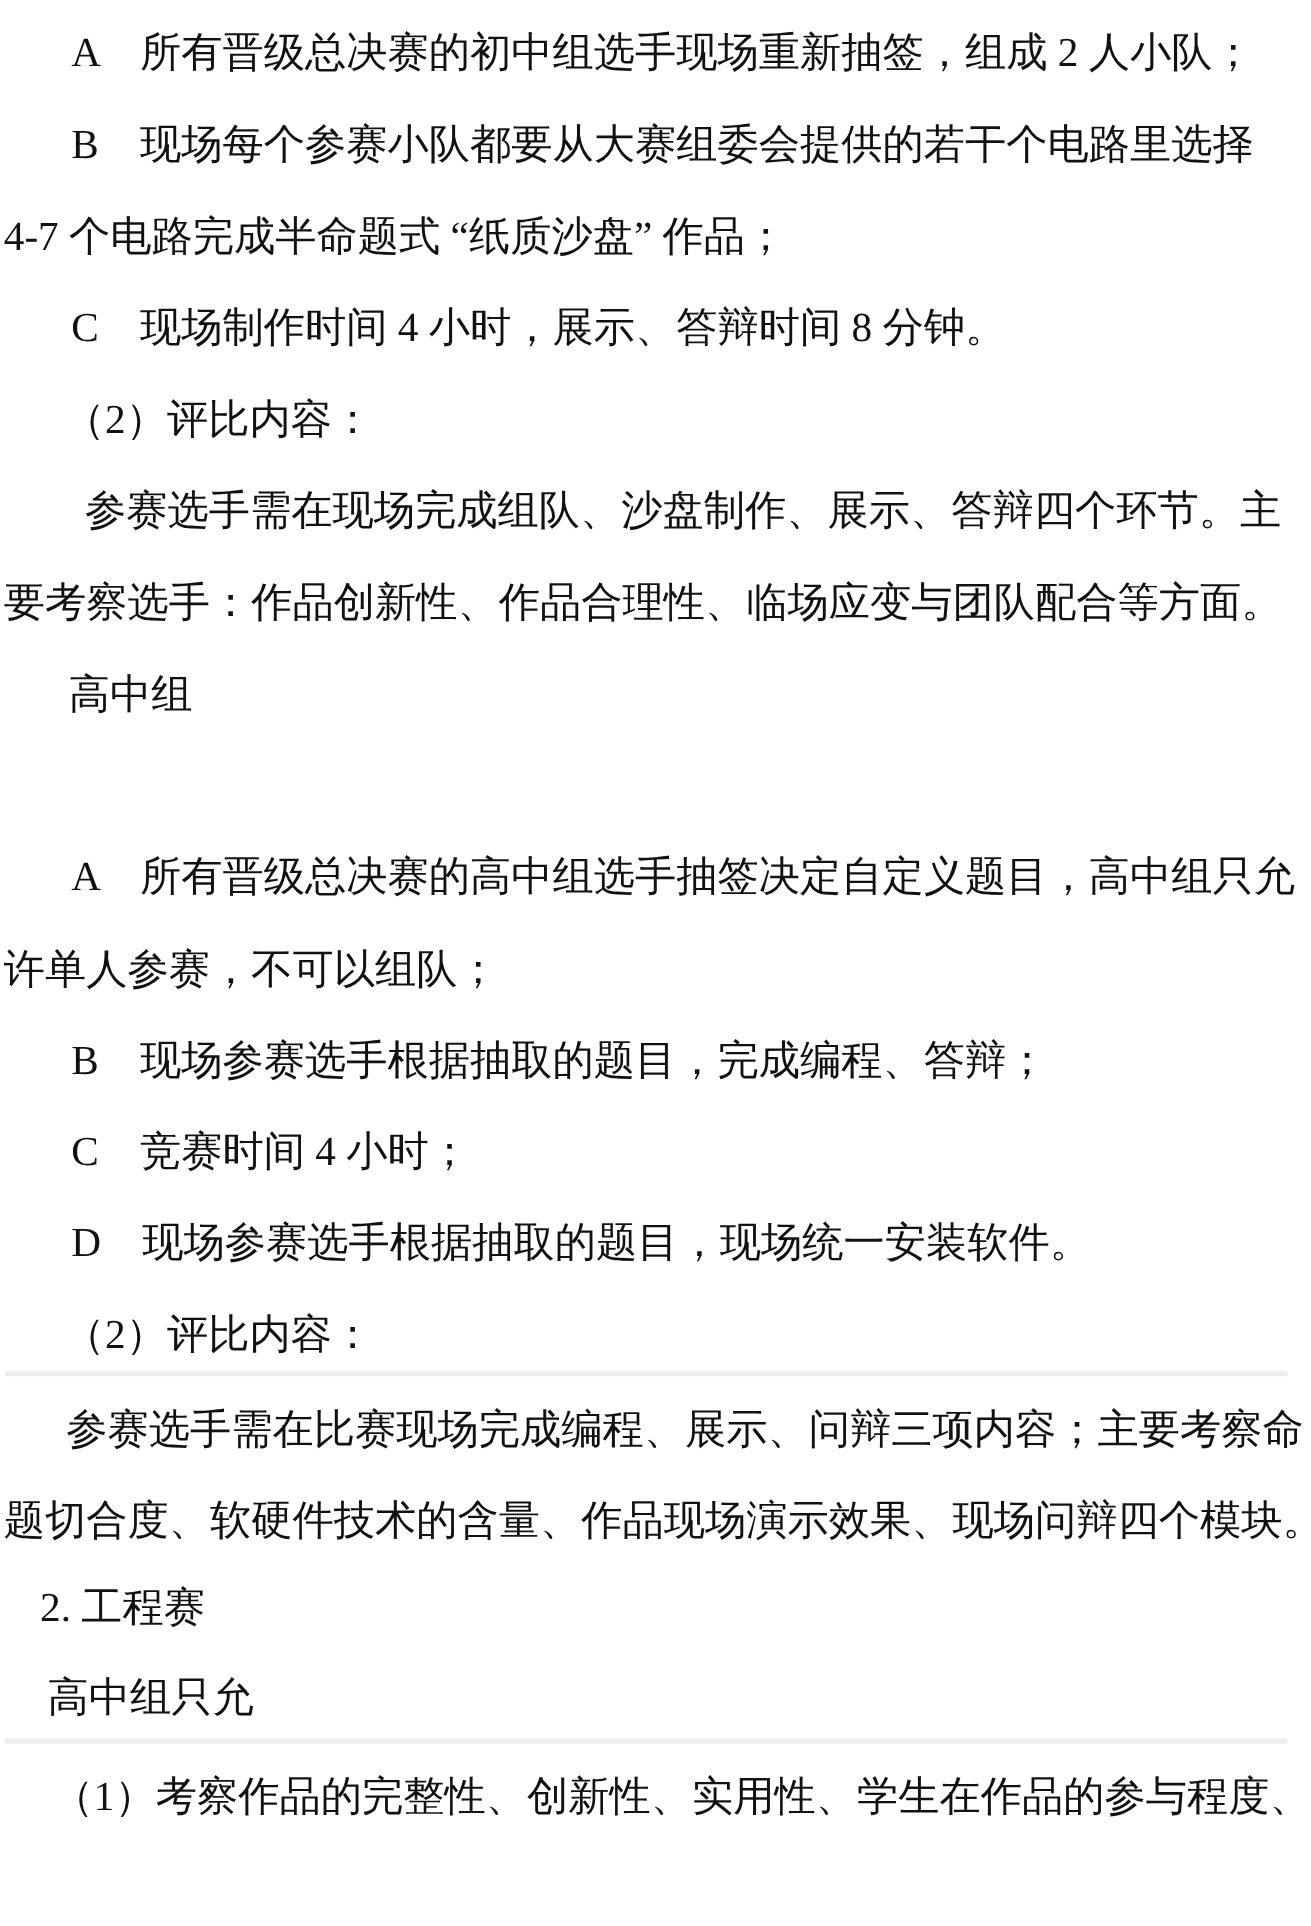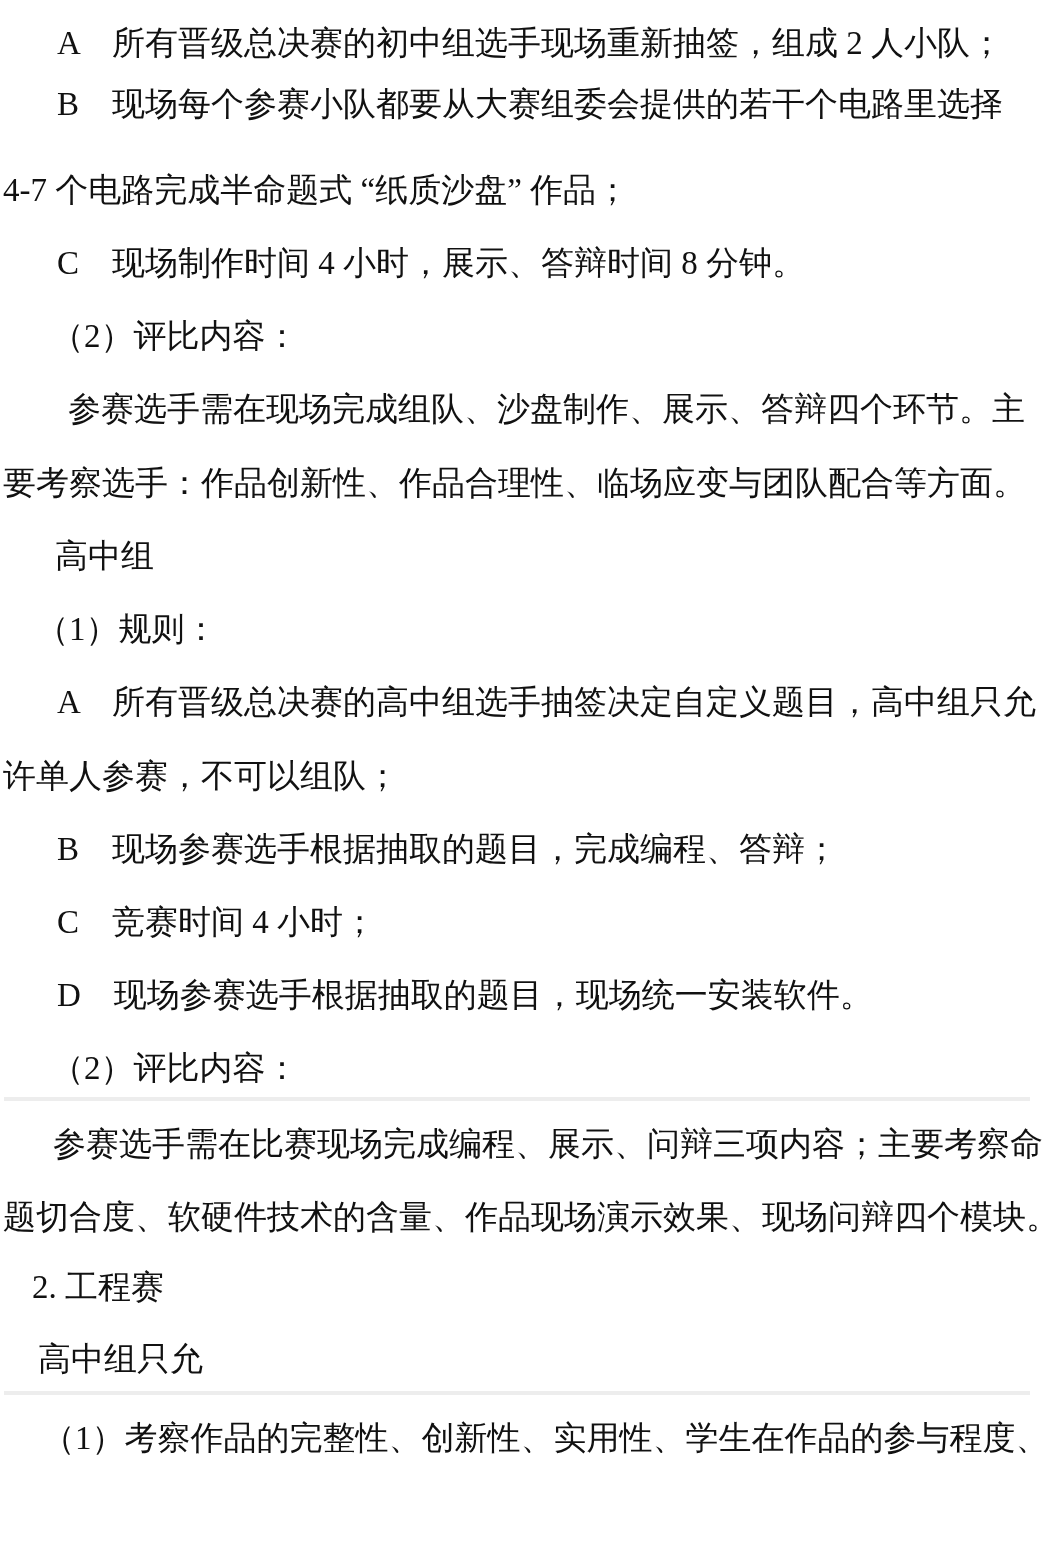--- a/index.html
+++ b/index.html
@@ -32,28 +32,27 @@
     height:4px;
     background:var(--divider);
   }
 </style>
 </head>
 <body>
 
 <div class="page">
 
   <div class="line" style="top:22px;left:57px">A　所有晋级总决赛的初中组选手现场重新抽签，组成 2 人小队；</div>
-  <div class="line" style="top:83px;left:57px">B　现场每个参赛小队都要从大赛组委会提供的若干个电路里选择</div>
+  <div class="line" style="top:95px;left:57px">B　现场每个参赛小队都要从大赛组委会提供的若干个电路里选择</div>
   <div class="line" style="top:169px;left:3px">4-7 个电路完成半命题式 “纸质沙盘” 作品；</div>
   <div class="line" style="top:242px;left:57px">C　现场制作时间 4 小时，展示、答辩时间 8 分钟。</div>
   <div class="line" style="top:315px;left:51px">（2）评比内容：</div>
   <div class="line" style="top:462px;left:3px">要考察选手：作品创新性、作品合理性、临场应变与团队配合等方面。</div>
   <div class="line" style="top:388px;left:68px">参赛选手需在现场完成组队、沙盘制作、展示、答辩四个环节。主</div>
   <div class="line hd" style="top:535px;left:55px">高中组</div>
-  <div class="line" style="top:608px;left:36px">（1）规则：</div>
   <div class="line" style="top:681px;left:57px">A　所有晋级总决赛的高中组选手抽签决定自定义题目，高中组只允</div>
   <div class="line" style="top:755px;left:3px">许单人参赛，不可以组队；</div>
   <div class="line" style="top:828px;left:57px">B　现场参赛选手根据抽取的题目，完成编程、答辩；</div>
   <div class="line" style="top:901px;left:57px">C　竞赛时间 4 小时；</div>
   <div class="line" style="top:974px;left:57px">D　现场参赛选手根据抽取的题目，现场统一安装软件。</div>
   <div class="line" style="top:1047px;left:51px">（2）评比内容：</div>
 
   <div class="divider" style="top:1097px"></div>
 
   <div class="line" style="top:1123px;left:53px">参赛选手需在比赛现场完成编程、展示、问辩三项内容；主要考察命</div>

